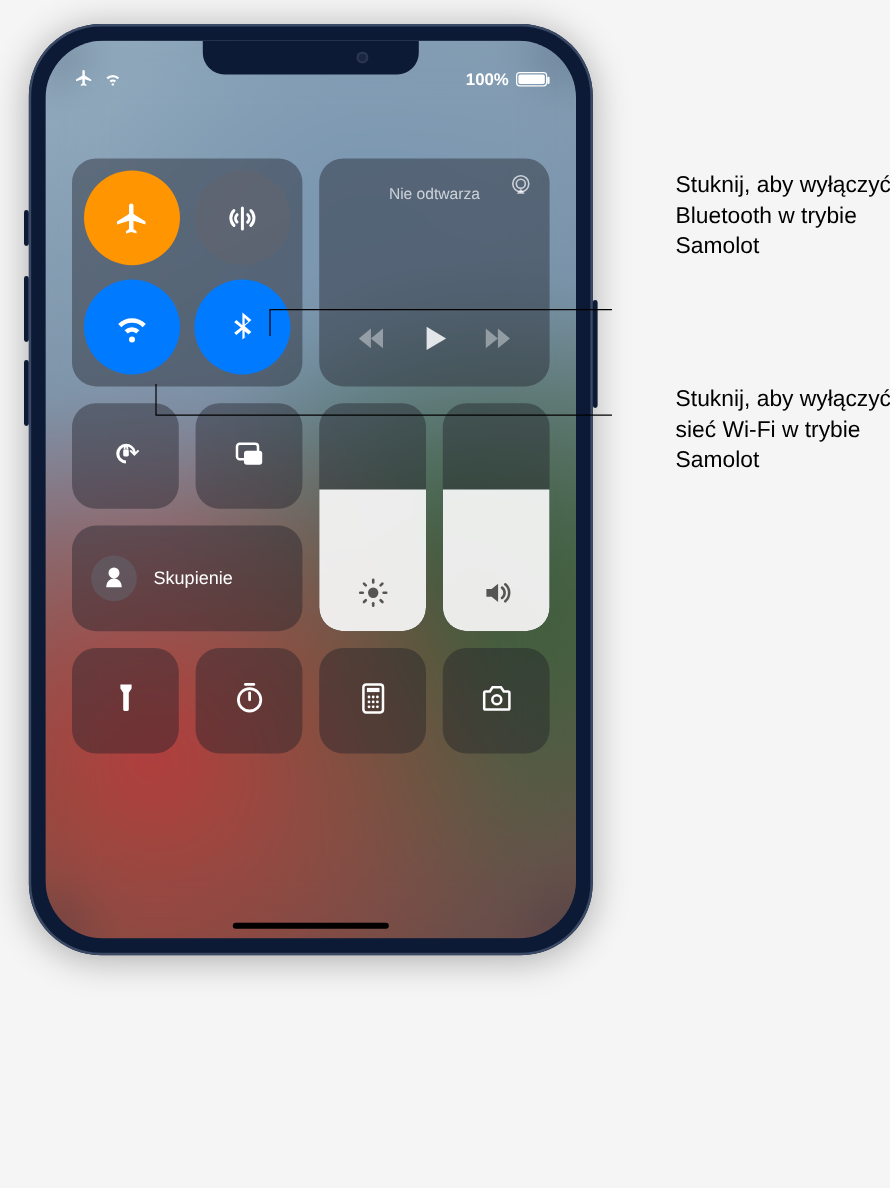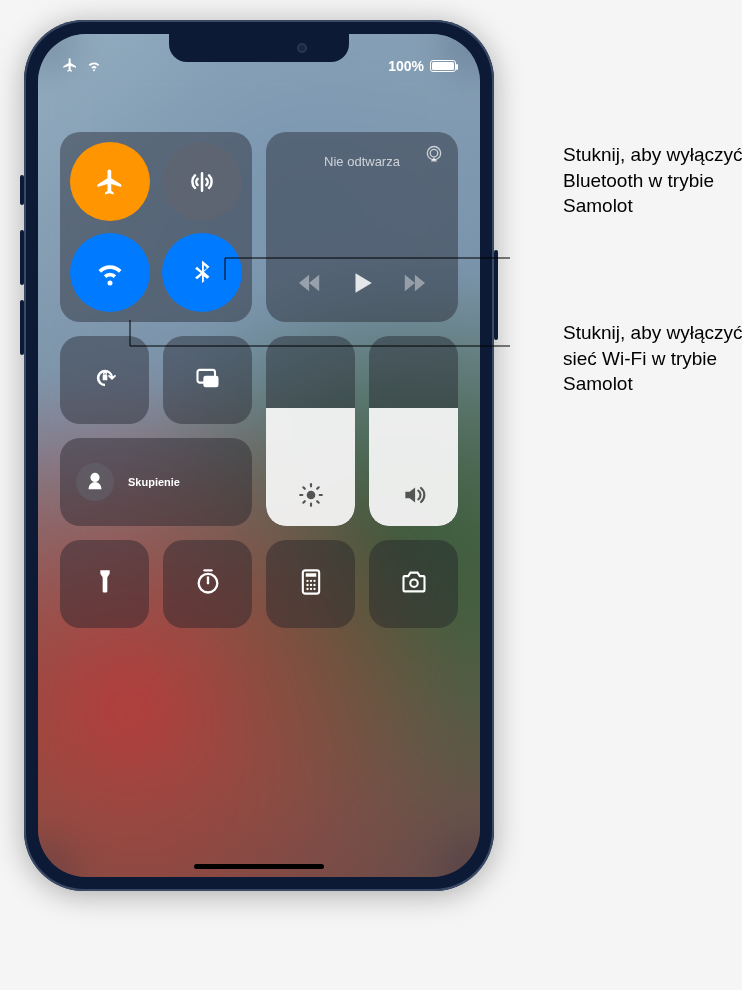--- a/index.html
+++ b/index.html
@@ -11,21 +11,21 @@
     position: relative;
     overflow: hidden;
   }
 
   
   .phone {
     position: absolute;
     left: 24px;
     top: 20px;
     width: 470px;
-    height: 871px;
+    height: 776px;
     border-radius: 60px;
     background: #0d1a35;
     box-shadow: inset 0 0 0 2px #3a4a66, 0 4px 30px rgba(0,0,0,.3);
     padding: 14px;
   }
   .side-btn { position:absolute; background:#0d1a35; border-radius:4px; }
   .sb-left1 { left:-4px; top:155px; width:4px; height:30px; }
   .sb-left2 { left:-4px; top:210px; width:4px; height:55px; }
   .sb-left3 { left:-4px; top:280px; width:4px; height:55px; }
   .sb-right { right:-4px; top:230px; width:4px; height:90px; }
@@ -130,21 +130,21 @@
   .music-airplay svg{width:20px;height:20px;fill:none;stroke:rgba(255,255,255,.7);stroke-width:1.6;}
   .music-controls{display:flex;gap:28px;align-items:center;margin-top:auto;margin-bottom:8px;}
   .music-controls svg{fill:rgba(255,255,255,.85);}
   .skip svg{width:22px;height:18px;fill:rgba(255,255,255,.4);}
   .play svg{width:26px;height:26px;}
 
   .t-lock{grid-column:1;grid-row:3;}
   .t-mirror{grid-column:2;grid-row:3;}
   .t-focus{grid-column:1/span 2;grid-row:4;justify-content:flex-start;padding-left:16px;gap:14px;}
   .t-focus .icon-circ{width:38px;height:38px;border-radius:50%;background:rgba(100,100,110,.55);display:flex;align-items:center;justify-content:center;}
-  .focus-label{font-size:11px;font-weight:700;}
+  .focus-label{font-size:15px;font-weight:400;}
 
   .t-bright{grid-column:3;grid-row:3/span 2;overflow:hidden;cursor:ns-resize;}
   .t-vol{grid-column:4;grid-row:3/span 2;overflow:hidden;cursor:ns-resize;}
   .slider-fill{position:absolute;left:0;right:0;bottom:0;background:rgba(255,255,255,.9);border-radius:0 0 20px 20px;}
   .t-bright .slider-fill{height:62%;}
   .t-vol .slider-fill{height:62%;}
   .slider-icon{position:absolute;bottom:14px;left:50%;transform:translateX(-50%);z-index:1;}
   .slider-icon svg{width:26px;height:26px;fill:#555;}
 
   .t-torch{grid-column:1;grid-row:5;}

